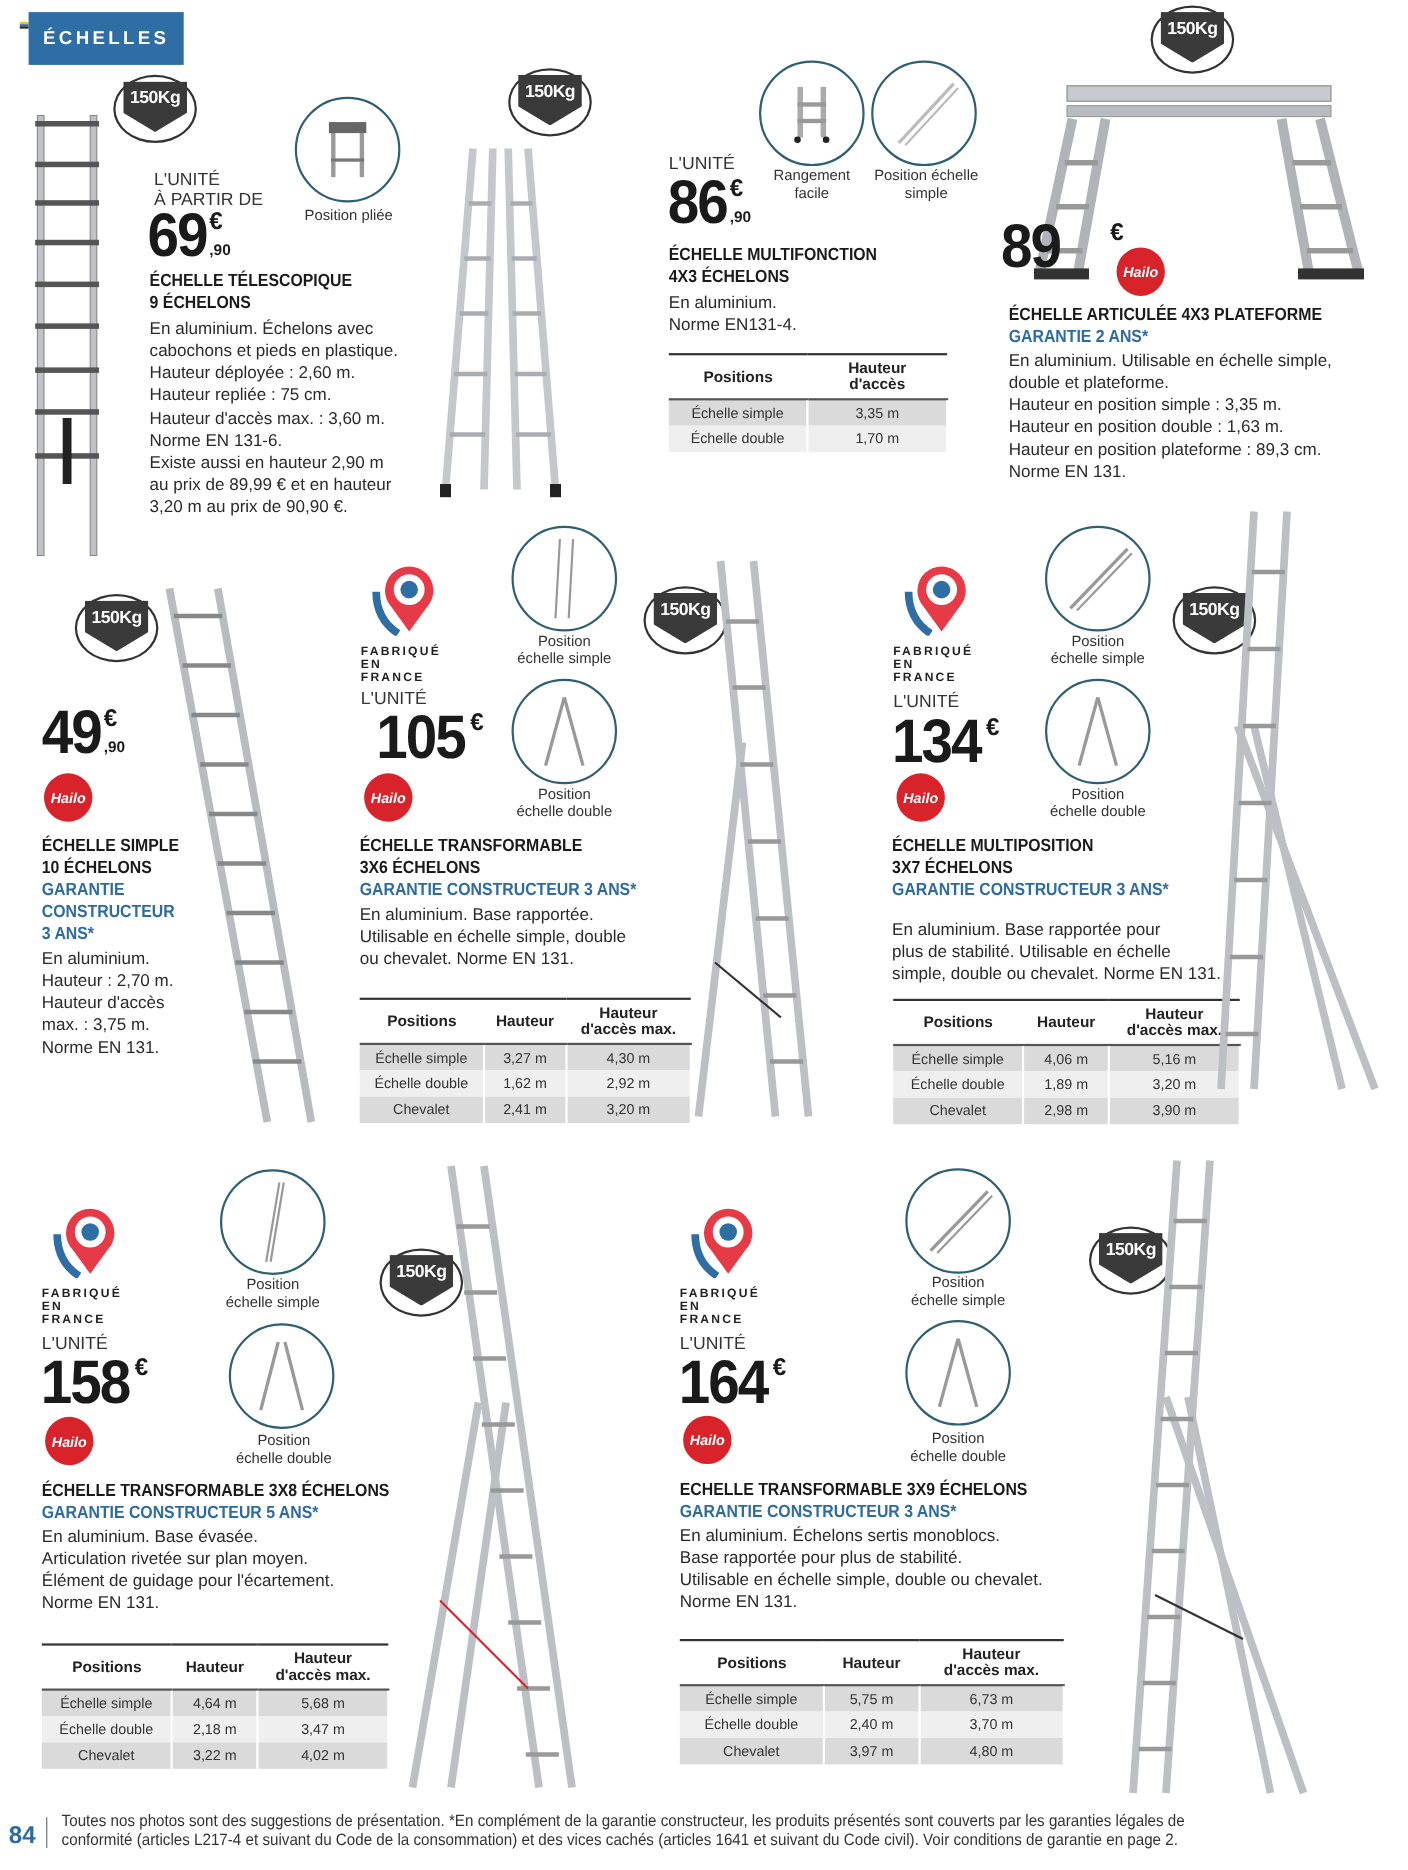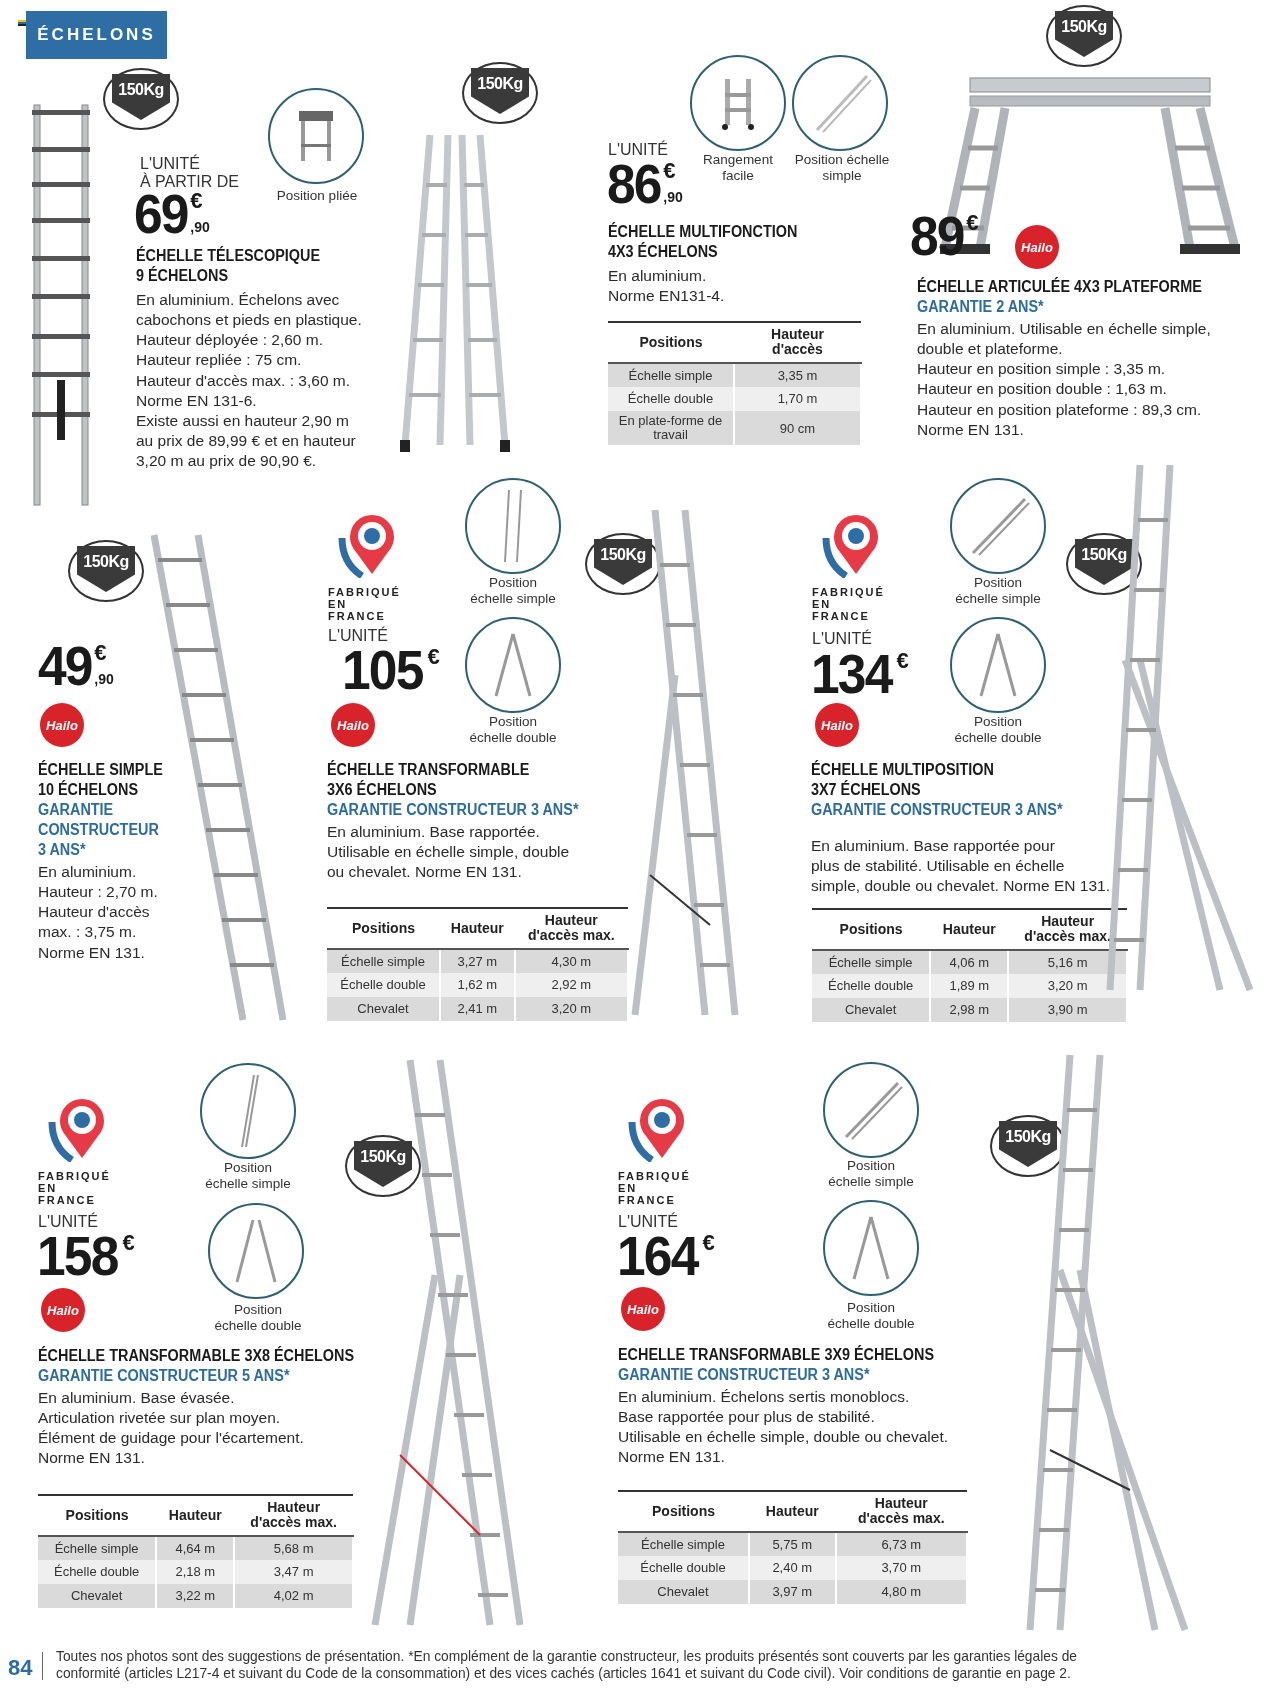--- a/index.html
+++ b/index.html
@@ -47,21 +47,21 @@
   .ladder svg { display: block; }
 </style>
 </head>
 <body>
 
 <div class="abs reg-marks">
   <span style="background:#f2c500"></span>
     <span style="background:#2f6ea5"></span>
     <span style="background:#222"></span>
 </div>
-<div class="abs section-tab">ÉCHELONS</div>
+<div class="abs section-tab">ÉCHELLES</div>
 
 <div class="abs ladder" style="left:22px; top:100px;">
   <svg width="80" height="410" viewBox="0 0 80 410">
     <rect x="12" y="5" width="6" height="400" fill="#bfc3c7" stroke="#888"></rect>
     <rect x="60" y="5" width="6" height="400" fill="#bfc3c7" stroke="#888"></rect>
     <g fill="#555">
       <rect x="10" y="10" width="58" height="5"></rect>
         <rect x="10" y="47" width="58" height="5"></rect>
         <rect x="10" y="82" width="58" height="5"></rect>
       <rect x="10" y="118" width="58" height="5"></rect>
@@ -192,24 +192,20 @@
         </th>
       </tr>
   <tr>
         <td>Échelle simple</td>
         <td>3,35 m</td>
       </tr>
   <tr>
         <td>Échelle double</td>
         <td>1,70 m</td>
       </tr>
-  <tr>
-        <td style="line-height:1.1;">En plate-forme de travail</td>
-        <td>90 cm</td>
-      </tr>
 </tbody>
   </table>
 
 <div class="abs badge150" style="left:1046px; top:5px;">
   <div class="ring"></div>
     <div class="shield"></div>
     <div class="txt">150Kg</div>
 </div>
 <div class="abs ladder" style="left:940px; top:68px;">
   <svg width="310" height="190" viewBox="0 0 310 190">
@@ -224,21 +220,21 @@
         <line x1="20" y1="120" x2="50" y2="120"></line>
         <line x1="12" y1="160" x2="44" y2="160"></line>
         <line x1="235" y1="80" x2="270" y2="80"></line>
         <line x1="242" y1="120" x2="280" y2="120"></line>
         <line x1="248" y1="160" x2="290" y2="160"></line>
       </g>
     <rect x="0" y="176" width="50" height="10" fill="#333"></rect>
       <rect x="240" y="176" width="60" height="10" fill="#333"></rect>
   </svg>
 </div>
-<div class="abs price" style="left:910px; top:208px;">
+<div class="abs price" style="left:910px; top:196px;gap:43px;">
   <span class="big">89</span>
   <span class="sup">
       <span class="eur">€</span>
     </span>
 </div>
 <div class="abs hailo" style="left:1015px; top:225px;">Hailo</div>
 <div class="abs" style="left:917px; top:277px;">
   <div class="title">ÉCHELLE ARTICULÉE 4X3 PLATEFORME</div>
   <div class="guarantee">GARANTIE 2 ANS*</div>
   <div class="desc" style="margin-top:2px;">

